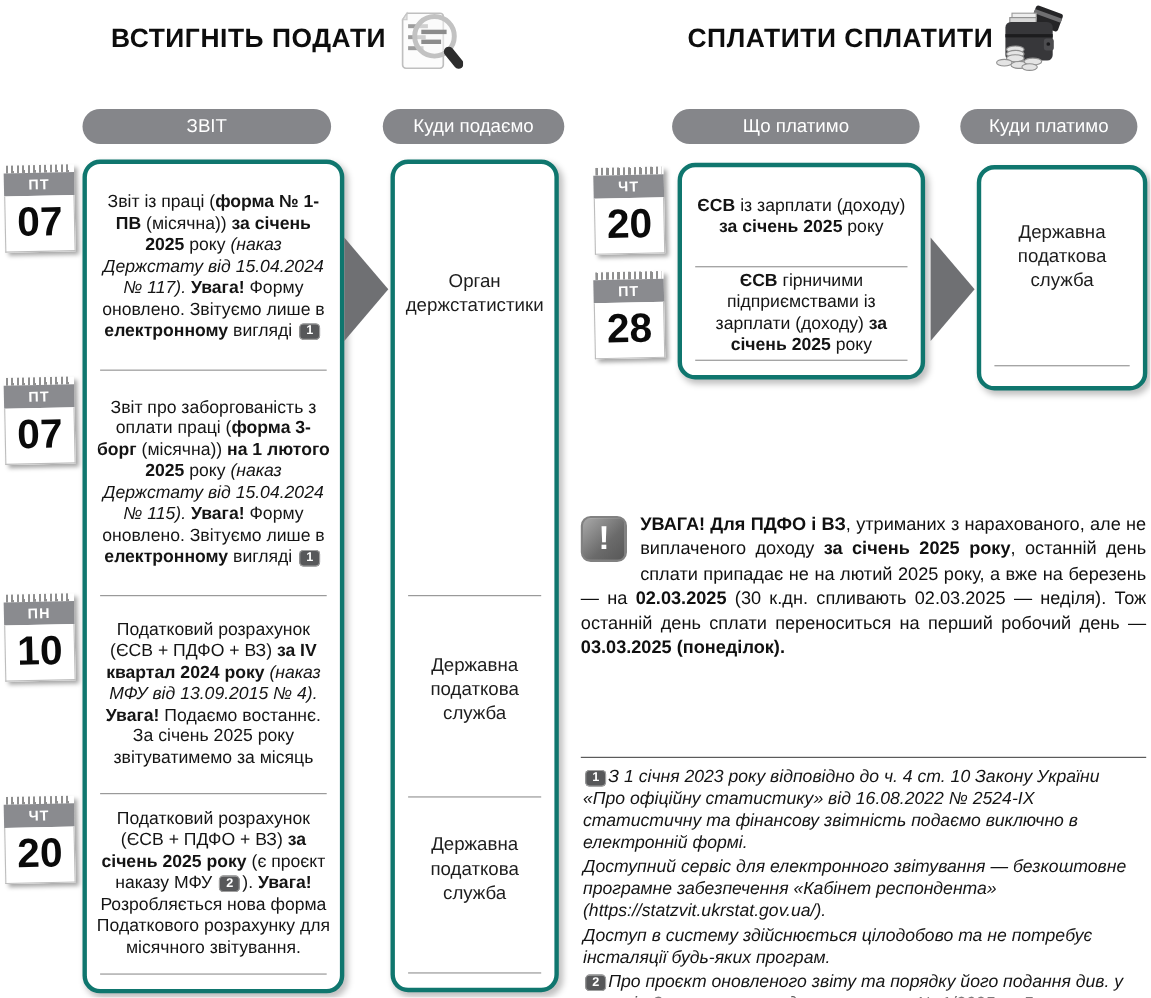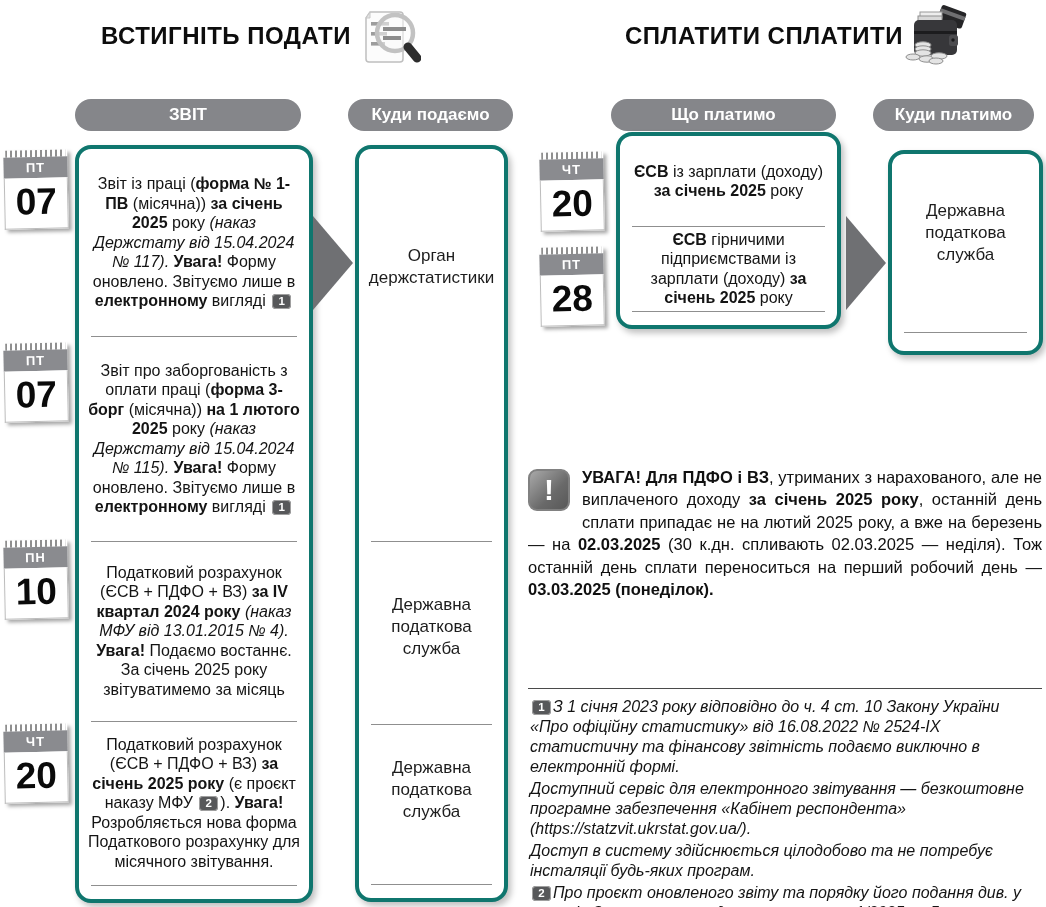--- a/index.html
+++ b/index.html
@@ -4,21 +4,21 @@
 <style>
   html,body { margin:0; padding:0; background:#ffffff; }
   body { width:1046px; height:907px; font-family:"Liberation Sans","DejaVu Sans",sans-serif; color:#1a1a1a; }
   .canvas { position:relative; width:1046px; height:907px; background:#fff; overflow:hidden; }
 
   .title { position:absolute; font-size:24px; font-weight:bold; letter-spacing:.5px; color:#0d0d0d; text-align:left; }
 
   .hicon { position:absolute; }
 
   .pill { position:absolute; height:32px; background:#85868a; border-radius:17px; color:#fff;
-          font-weight:bold; font-size:17px; display:flex; align-items:center; justify-content:center; }
+          font-weight:normal; font-size:17px; display:flex; align-items:center; justify-content:center; }
 
   .card { position:absolute; background:#fff; border:4px solid #0f766e; border-radius:16px;
           box-shadow:3px 4px 6px rgba(0,0,0,.25); }
   .divider { position:absolute; left:12px; right:12px; height:1px; background:#8f8f8f; }
 
   .sect { position:absolute; left:9px; right:9px; display:flex; align-items:center; justify-content:center; }
   .sect .txt { text-align:center; font-size:16px; line-height:19.5px; color:#141414; }
   .b { font-weight:bold; }
   .i { font-style:italic; }
 
@@ -124,21 +124,21 @@
   <div class="card" style="left:75px;top:145px;width:230px;height:750px;">
     <div class="sect" style="top:0;height:187px;">
       <div class="txt"><span>Звіт із праці (</span><span class="b">форма № 1-ПВ</span><span> (місячна)) </span><span class="b">за січень 2025</span><span> року </span><span class="i">(наказ Держстату від 15.04.2024 № 117).</span><span> </span><span class="b">Увага!</span><span> Форму оновлено. Звітуємо лише в </span><span class="b">електронному</span><span> вигляді </span><span class="badge">1</span></div>
     </div>
     <div class="divider" style="top:187px;"></div>
     <div class="sect" style="top:187px;height:205px;">
       <div class="txt"><span>Звіт про заборгованість з оплати праці (</span><span class="b">форма 3-борг</span><span> (місячна)) </span><span class="b">на 1 лютого 2025</span><span> року </span><span class="i">(наказ Держстату від 15.04.2024 № 115).</span><span> </span><span class="b">Увага!</span><span> Форму оновлено. Звітуємо лише в </span><span class="b">електронному</span><span> вигляді </span><span class="badge">1</span></div>
     </div>
     <div class="divider" style="top:392px;"></div>
     <div class="sect" style="top:392px;height:180px;">
-      <div class="txt"><span>Податковий розрахунок (ЄСВ + ПДФО + ВЗ) </span><span class="b">за IV квартал 2024 року</span><span> </span><span class="i">(наказ МФУ від 13.01.2015 № 4).</span><span> </span><span class="b">Увага!</span><span> Подаємо востаннє. За січень 2025 року звітуватимемо за місяць</span></div>
+      <div class="txt"><span>Податковий розрахунок (ЄСВ + ПДФО + ВЗ) </span><span class="b">за IV квартал 2024 року</span><span> </span><span class="i">(наказ МФУ від 13.09.2015 № 4).</span><span> </span><span class="b">Увага!</span><span> Подаємо востаннє. За січень 2025 року звітуватимемо за місяць</span></div>
     </div>
     <div class="divider" style="top:572px;"></div>
     <div class="sect" style="top:572px;height:164px;">
       <div class="txt"><span>Податковий розрахунок (ЄСВ + ПДФО + ВЗ) </span><span class="b">за січень 2025 року</span><span> (є проєкт наказу МФУ </span><span class="badge">2</span><span>). </span><span class="b">Увага!</span><span> Розробляється нова форма Податкового розрахунку для місячного звітування.</span></div>
     </div>
     <div class="divider" style="top:736px;"></div>
   </div>
 
   <div class="arrow" style="left:313px;top:216px;"></div>
 
@@ -155,21 +155,21 @@
     <div class="binding"></div>
     <div class="head">ЧТ</div>
     <div class="num">20</div>
   </div>
   <div class="cal" style="left:540px;top:247px;">
     <div class="binding"></div>
     <div class="head">ПТ</div>
     <div class="num">28</div>
   </div>
 
-  <div class="card" style="left:616px;top:132px;width:217px;height:189px;text-decoration:underline;">
+  <div class="card" style="left:616px;top:148px;width:217px;height:189px;text-decoration:underline;">
     <div class="sect" style="top:0;height:90px;">
       <div class="txt"><span class="b">ЄСВ</span><span> із зарплати (доходу) </span><span class="b">за січень 2025</span><span> року</span></div>
     </div>
     <div class="divider" style="top:90px;"></div>
     <div class="sect" style="top:90px;height:85px;align-items:center;">
       <div class="txt"><span class="b">ЄСВ</span><span> гірничими підприємствами із зарплати (доходу) </span><span class="b">за січень 2025</span><span> року</span></div>
     </div>
     <div class="divider" style="top:175px;"></div>
   </div>
 

